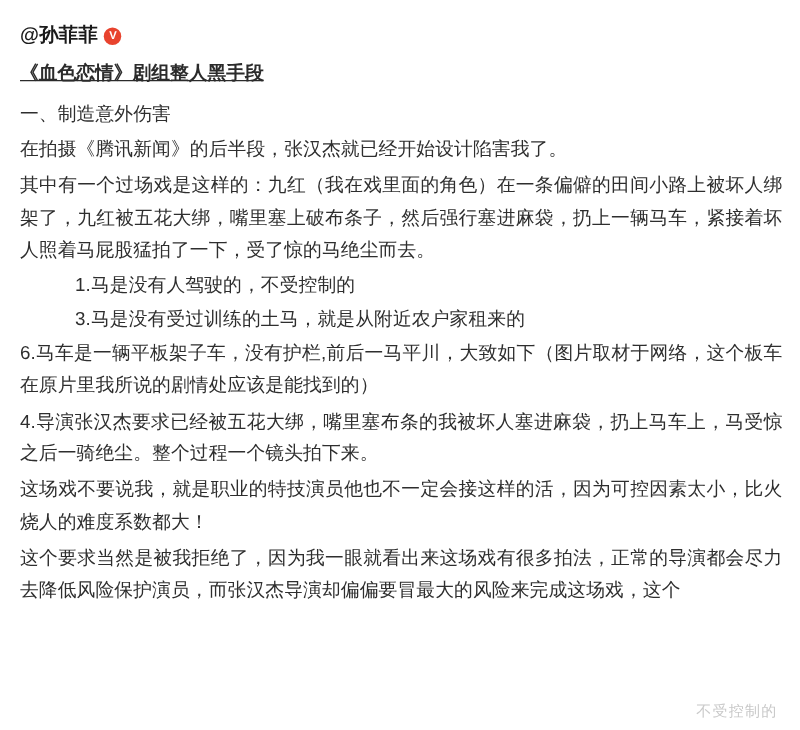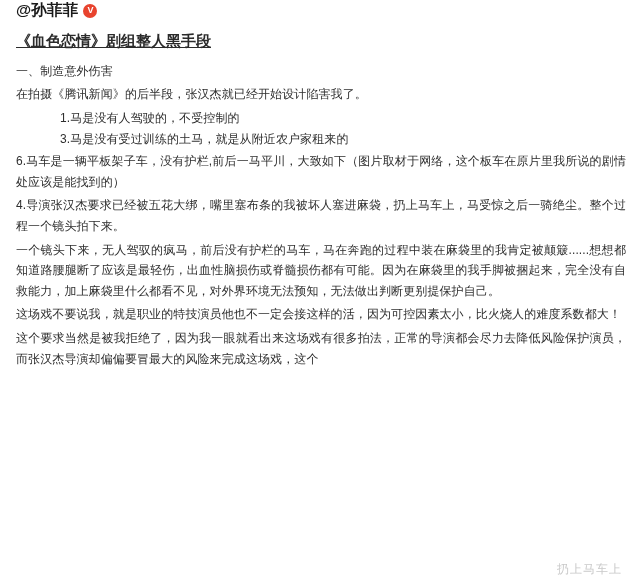--- a/index.html
+++ b/index.html
@@ -13,21 +13,21 @@
     font-family: "Liberation Sans", sans-serif;
     color: #2b2b2b;
     overflow: hidden;
   }
   .page {
     position: relative;
     width: 640px;
     height: 584px;
     background: #ffffff;
     box-sizing: border-box;
-    padding: 0 14px 0 14px;
+    padding: 18px 14px 0 14px;
   }
   .author-row {
     display: flex;
     align-items: center;
     gap: 5px;
     margin-bottom: 9px;
     padding-left: 2px;
   }
   .author-name {
     font-size: 15.5px;
@@ -52,21 +52,21 @@
   .headline {
     font-size: 15px;
     color: #2b2b2b;
     margin: 0 0 8px 0;
     line-height: 1.5;
     padding-left: 2px;
     text-decoration: underline;
   }
   .body-text p {
     margin: 0 0 3px 0;
-    font-size: 12px;
+    font-size: 15px;
     line-height: 1.72;
     color: #2e2e2e;
     text-align: justify;
     letter-spacing: 0.1px;
     padding-left: 2px;
   }
   .body-text p.tight {
     margin-bottom: 1px;
     margin-left: 44px;
   }
@@ -97,24 +97,24 @@
   <div class="author-row">
     <span class="author-name">@孙菲菲</span>
     <span class="verified-badge">V</span>
   </div>
 
   <h1 class="headline">《血色恋情》剧组整人黑手段</h1>
 
   <div class="body-text">
     <p>一、制造意外伤害</p>
     <p>在拍摄《腾讯新闻》的后半段，张汉杰就已经开始设计陷害我了。</p>
+    <p>其中有一个过场戏是这样的：九红（我在戏里面的角色）在一条偏僻的田间小路上被坏人绑架了，九红被五花大绑，嘴里塞上破布条子，然后强行塞进麻袋，扔上一辆马车，紧接着坏人照着马屁股猛拍了一下，受了惊的马绝尘而去。</p>
     <p class="tight">1.马是没有人驾驶的，不受控制的</p>
     <p class="tight">3.马是没有受过训练的土马，就是从附近农户家租来的</p>
     <p>6.马车是一辆平板架子车，没有护栏,前后一马平川，大致如下（图片取材于网络，这个板车在原片里我所说的剧情处应该是能找到的）</p>
     <p>4.导演张汉杰要求已经被五花大绑，嘴里塞布条的我被坏人塞进麻袋，扔上马车上，马受惊之后一骑绝尘。整个过程一个镜头拍下来。</p>
-    <p>一个镜头下来，无人驾驭的疯马，前后没有护栏的马车，马在奔跑的过程中装在麻袋里的我肯定被颠簸......想想都知道路腰腿断了应该是最轻伤，出血性脑损伤或脊髓损伤都有可能。因为在麻袋里的我手脚被捆起来，完全没有自救能力，加上麻袋里什么都看不见，对外界环境无法预知，无法做出判断更别提保护自己。</p>
     <p>这场戏不要说我，就是职业的特技演员他也不一定会接这样的活，因为可控因素太小，比火烧人的难度系数都大！</p>
     <p>这个要求当然是被我拒绝了，因为我一眼就看出来这场戏有很多拍法，正常的导演都会尽力去降低风险保护演员，而张汉杰导演却偏偏要冒最大的风险来完成这场戏，这个</p>
   </div>
 
   <div class="fade-bottom"></div>
-  <div class="watermark">扔上马车上</div>
+  <div class="watermark">不受控制的</div>
 </div>
 
 </body></html>

